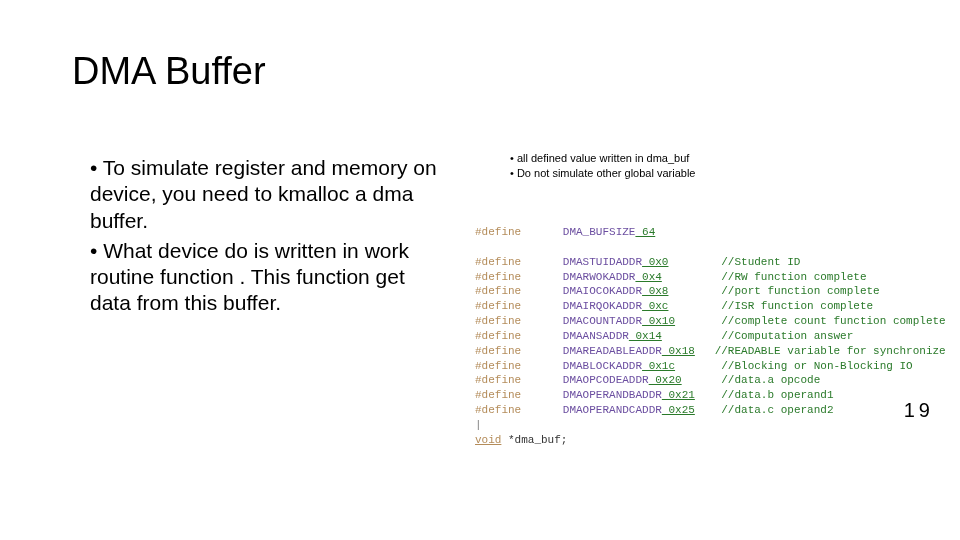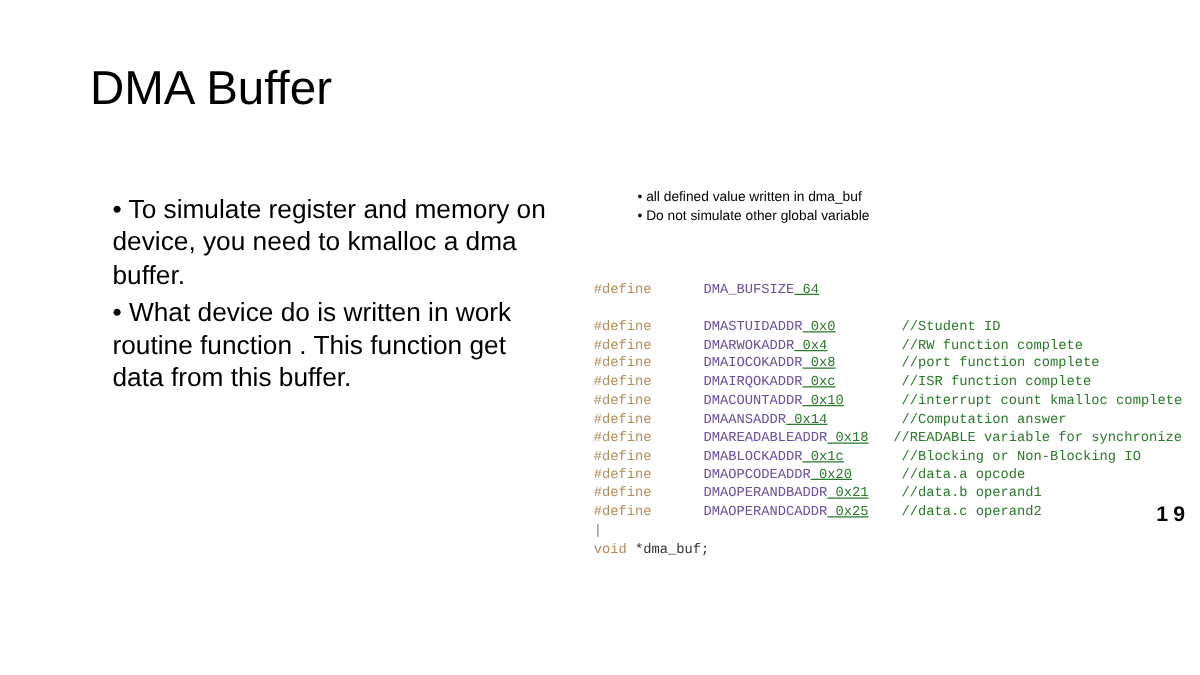--- a/index.html
+++ b/index.html
@@ -57,28 +57,28 @@
     font-family: Consolas, "Courier New", monospace;
     font-size: 11px;
     line-height: 1.35;
     white-space: pre;
     color: #808080;
   }
   .code-block .kw   { color: #b48c5a; }   
   .code-block .mac  { color: #6b4ea0; margin-left: 35px; }   
   .code-block .num  { color: #2a7a2a; text-decoration: underline; }   
   .code-block .cmt  { color: #2a7a2a; }   
-  .code-block .typ  { color: #b48c5a; }
+  .code-block .typ  { color: #b48c5a; text-decoration: underline; }
   .code-block .id   { color: #333333; }
   .page-num {
     position: absolute;
-    right: 8px;
+    right: 26px;
     bottom: 18px;
-    font-size: 17px;
-    font-weight: 700;
+    font-size: 20px;
+    font-weight: 400;
     letter-spacing: 4px;
   }
 </style>
 </head>
 <body>
 
 <div class="slide">
 
   <div class="title">DMA Buffer</div>
 
@@ -91,21 +91,21 @@
     <div class="bullet">all defined value written in dma_buf</div>
     <div class="bullet">Do not simulate other global variable</div>
   </div>
 
   <div class="code-block"><span class="kw">#define</span><span class="mac"> DMA_BUFSIZE</span><span class="num"> 64</span>
 
 <span class="kw">#define</span><span class="mac"> DMASTUIDADDR</span><span class="num"> 0x0</span><span class="cmt">        //Student ID</span>
 <span class="kw">#define</span><span class="mac"> DMARWOKADDR</span><span class="num"> 0x4</span><span class="cmt">         //RW function complete</span>
 <span class="kw">#define</span><span class="mac"> DMAIOCOKADDR</span><span class="num"> 0x8</span><span class="cmt">        //port function complete</span>
 <span class="kw">#define</span><span class="mac"> DMAIRQOKADDR</span><span class="num"> 0xc</span><span class="cmt">        //ISR function complete</span>
-<span class="kw">#define</span><span class="mac"> DMACOUNTADDR</span><span class="num"> 0x10</span><span class="cmt">       //interrupt count kmalloc complete</span>
+<span class="kw">#define</span><span class="mac"> DMACOUNTADDR</span><span class="num"> 0x10</span><span class="cmt">       //complete count function complete</span>
 <span class="kw">#define</span><span class="mac"> DMAANSADDR</span><span class="num"> 0x14</span><span class="cmt">         //Computation answer</span>
 <span class="kw">#define</span><span class="mac"> DMAREADABLEADDR</span><span class="num"> 0x18</span><span class="cmt">   //READABLE variable for synchronize</span>
 <span class="kw">#define</span><span class="mac"> DMABLOCKADDR</span><span class="num"> 0x1c</span><span class="cmt">       //Blocking or Non-Blocking IO</span>
 <span class="kw">#define</span><span class="mac"> DMAOPCODEADDR</span><span class="num"> 0x20</span><span class="cmt">      //data.a opcode</span>
 <span class="kw">#define</span><span class="mac"> DMAOPERANDBADDR</span><span class="num"> 0x21</span><span class="cmt">    //data.b operand1</span>
 <span class="kw">#define</span><span class="mac"> DMAOPERANDCADDR</span><span class="num"> 0x25</span><span class="cmt">    //data.c operand2</span>
 |
 <span class="typ">void</span><span class="id"> *dma_buf;</span></div>
 
   <div class="page-num">19</div>

